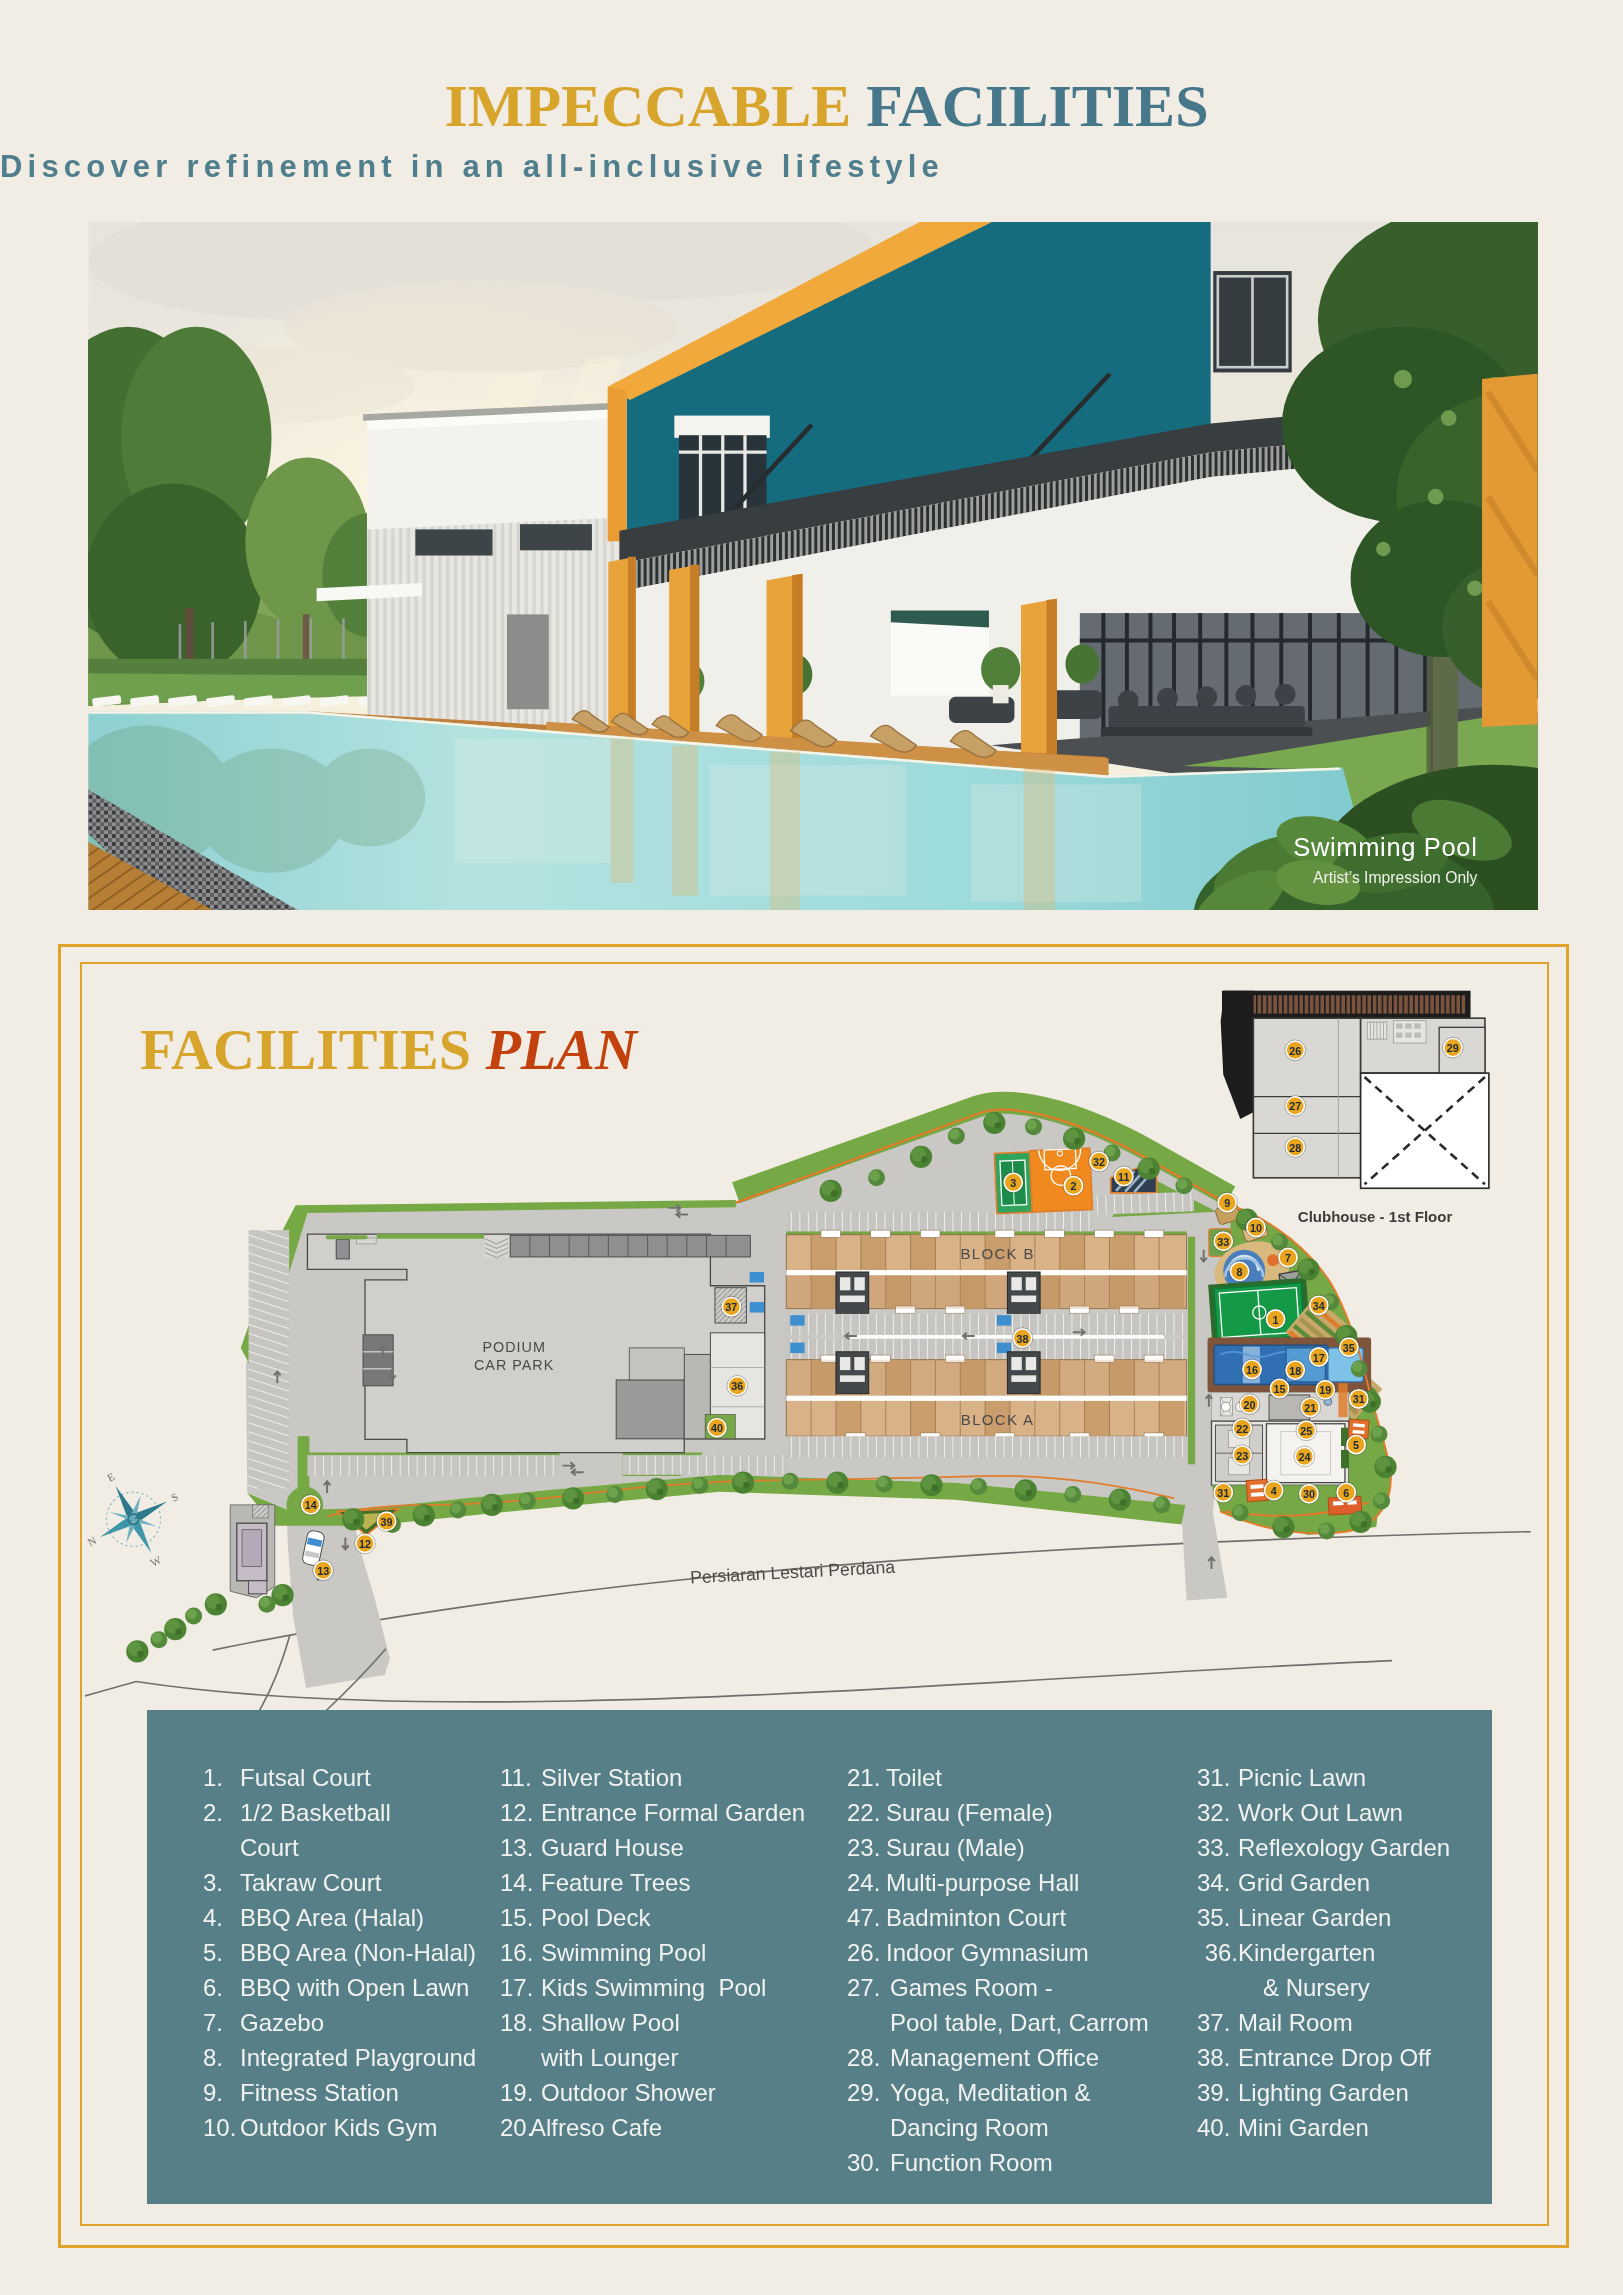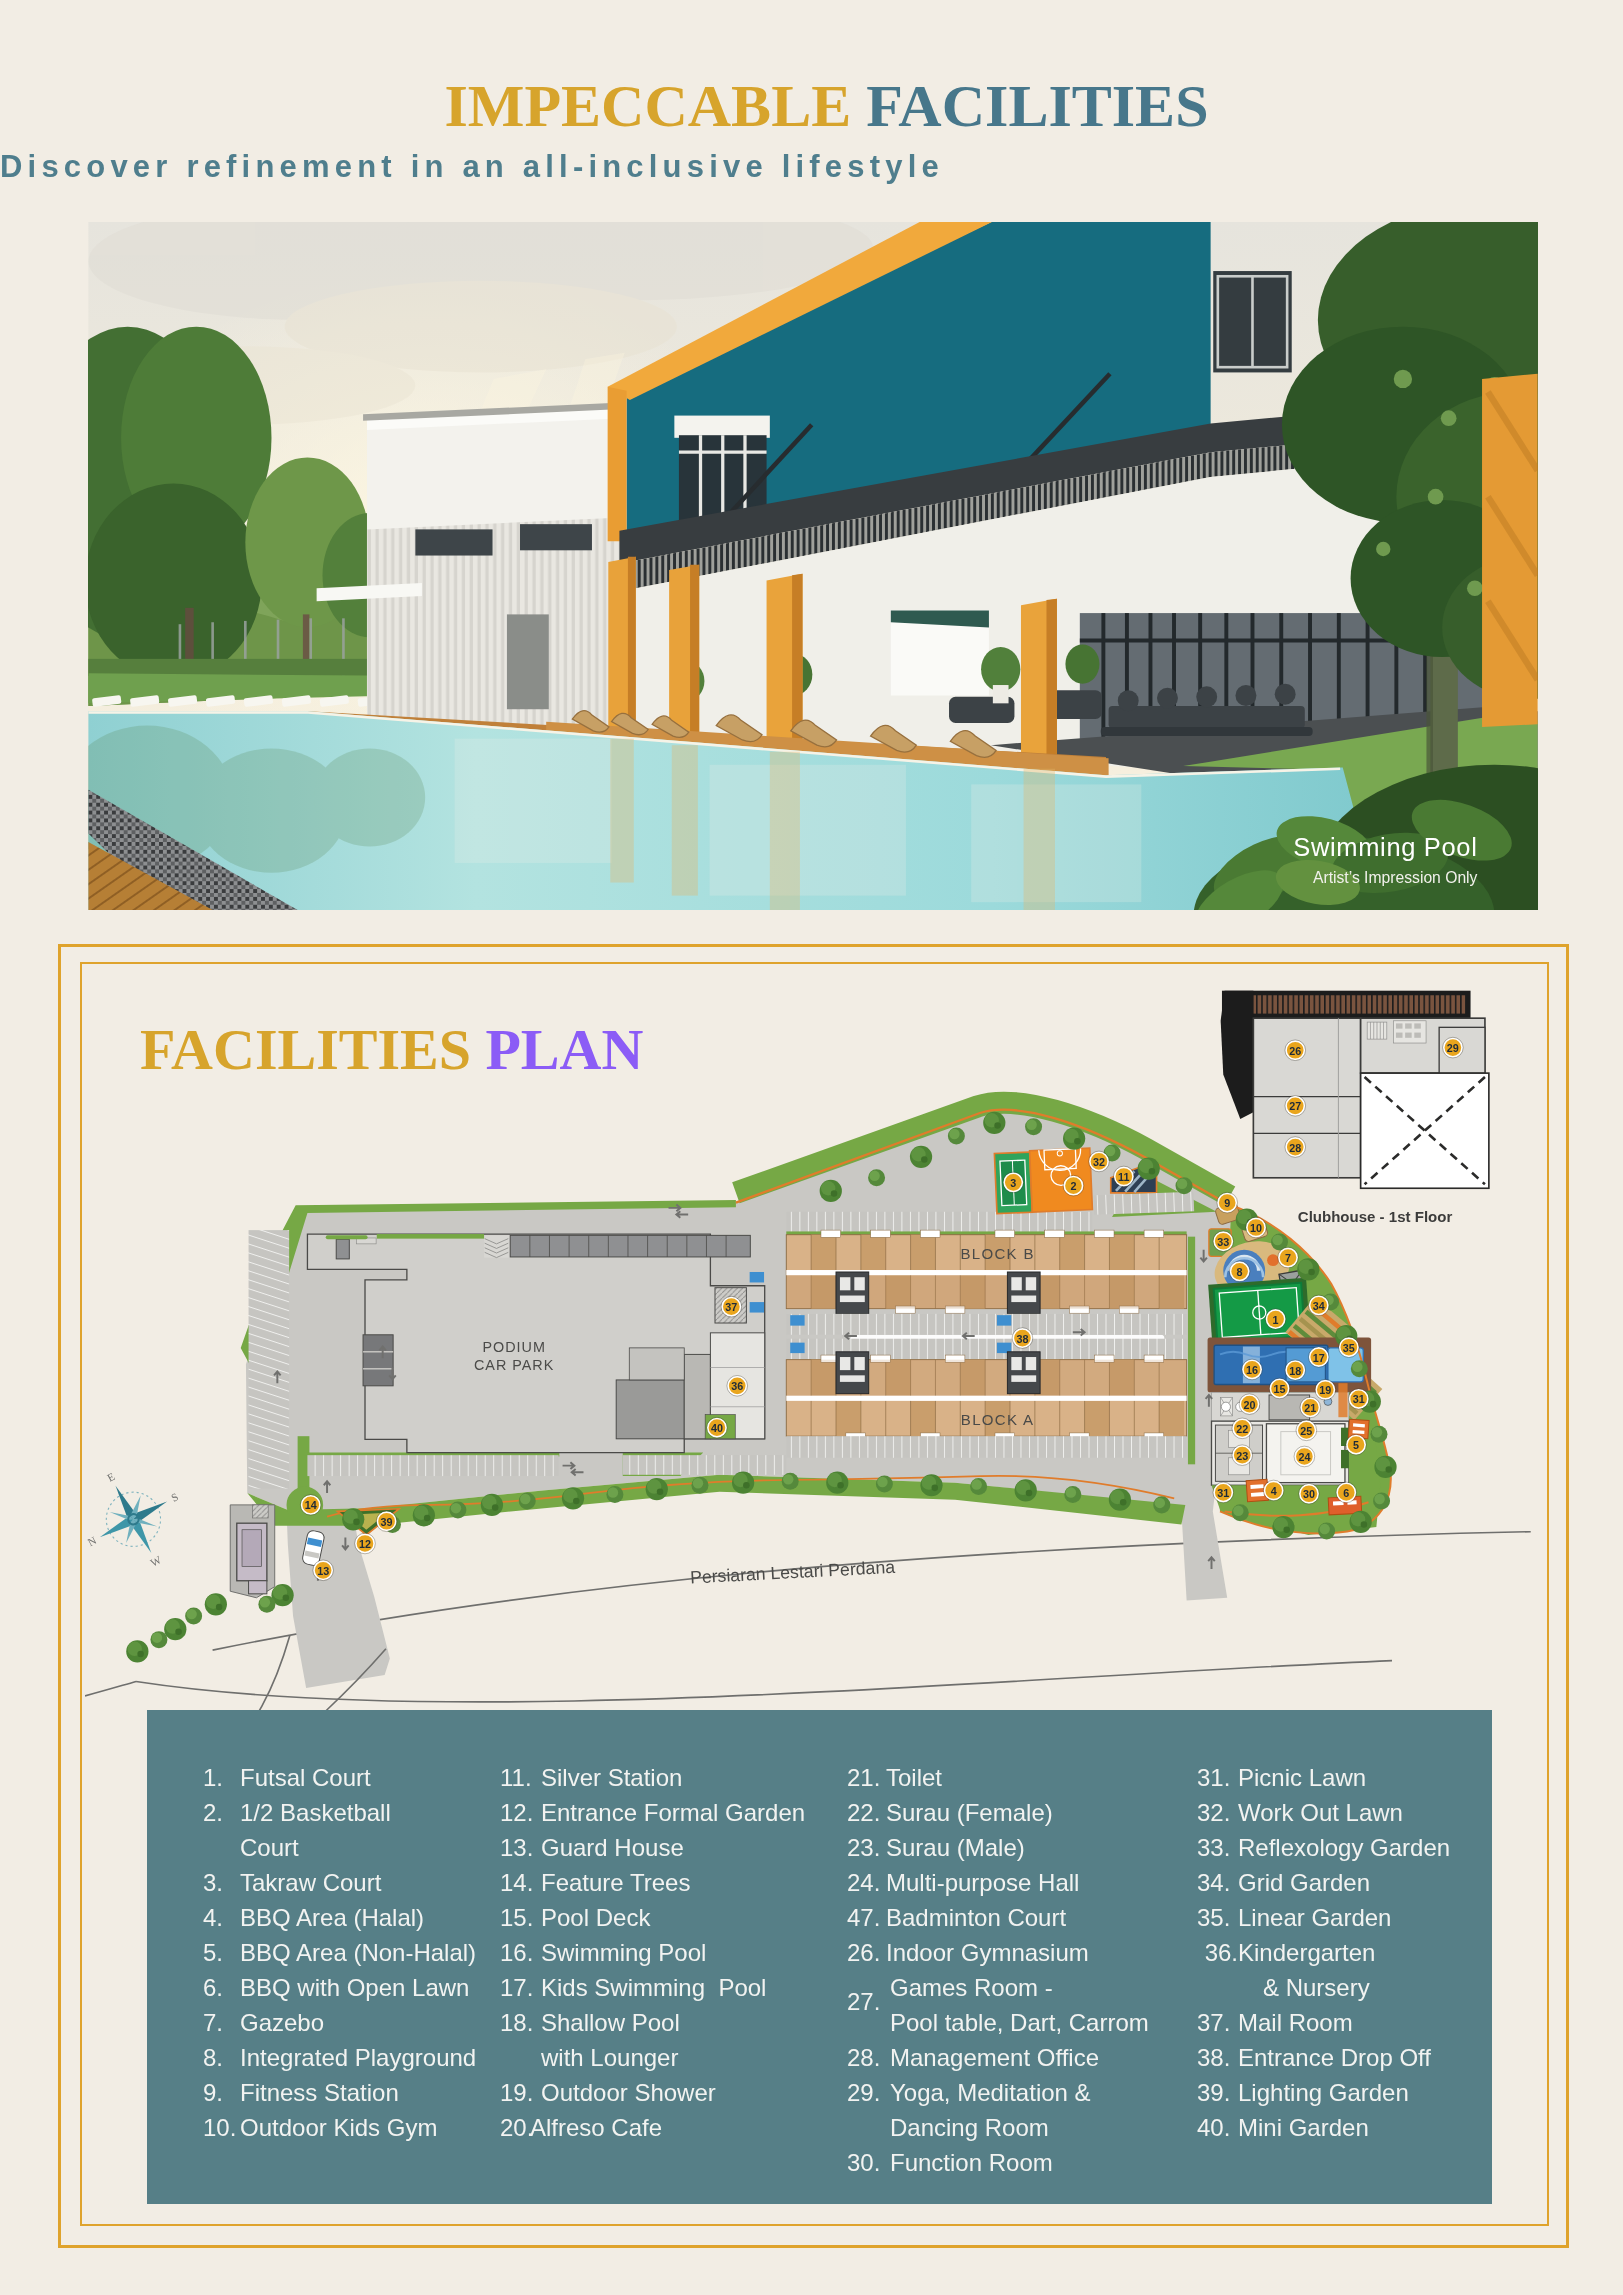--- a/index.html
+++ b/index.html
@@ -296,21 +296,21 @@
 
   <text x="2124" y="970" text-anchor="end" font-size="39" fill="#FFFFFF" font-family="Liberation Sans, sans-serif" letter-spacing="1">Swimming Pool</text>
   <text x="2124" y="1010" text-anchor="end" font-size="24" fill="#F2F1EC" font-family="Liberation Sans, sans-serif">Artist’s Impression Only</text>
 </svg>
 
 <div class="abs" style="left:58px;top:944px;width:1505px;height:1298px;border:3.3px solid #DFA32C;"></div>
 
 <div class="abs" style="left:80px;top:962px;width:1465px;height:1260px;border:2px solid #DFA32C;"></div>
 
 <div class="abs" style="left:140px;top:1021px;font-family:'Liberation Serif',serif;font-weight:bold;font-size:58px;letter-spacing:0px;line-height:1;">
-  <span style="color:#D7A42C;">FACILITIES</span> <span style="color:#8b5cf6;">PLAN</span>
+  <span style="color:#D7A42C;">FACILITIES</span> <span style="color:#c2410c;font-style:italic;">PLAN</span>
 </div>
 
 <svg id="plan" class="abs" style="left:85px;top:975px;" width="1485" height="785" viewBox="130 1490 2270 1200">
   <defs>
     <pattern id="stV" width="13" height="34" patternUnits="userSpaceOnUse">
       <rect width="13" height="34" fill="#C6C5C1"></rect>
       <rect x="0" width="1.5" height="34" fill="#EFEFED"></rect>
     </pattern>
     <pattern id="stH" width="34" height="13" patternUnits="userSpaceOnUse" patternTransform="rotate(18)">
       <rect width="34" height="13" fill="#C6C5C1"></rect>
@@ -1200,21 +1200,21 @@
     </div>
   <div class="lrow">
       <span class="lnum" style="width:39px;">47.</span>
       <span>Badminton Court</span>
     </div>
   <div class="lrow">
       <span class="lnum" style="width:39px;">26.</span>
       <span>Indoor Gymnasium</span>
     </div>
   <div class="lrow">
-      <span class="lnum" style="width:43px;margin-top:14px;">27.</span>
+      <span class="lnum" style="width:43px;">27.</span>
       <span>Games Room -<br>Pool table, Dart, Carrom</span>
     </div>
   <div class="lrow">
       <span class="lnum" style="width:43px;">28.</span>
       <span>Management Office</span>
     </div>
   <div class="lrow">
       <span class="lnum" style="width:43px;">29.</span>
       <span>Yoga, Meditation &amp;<br>Dancing Room</span>
     </div>

